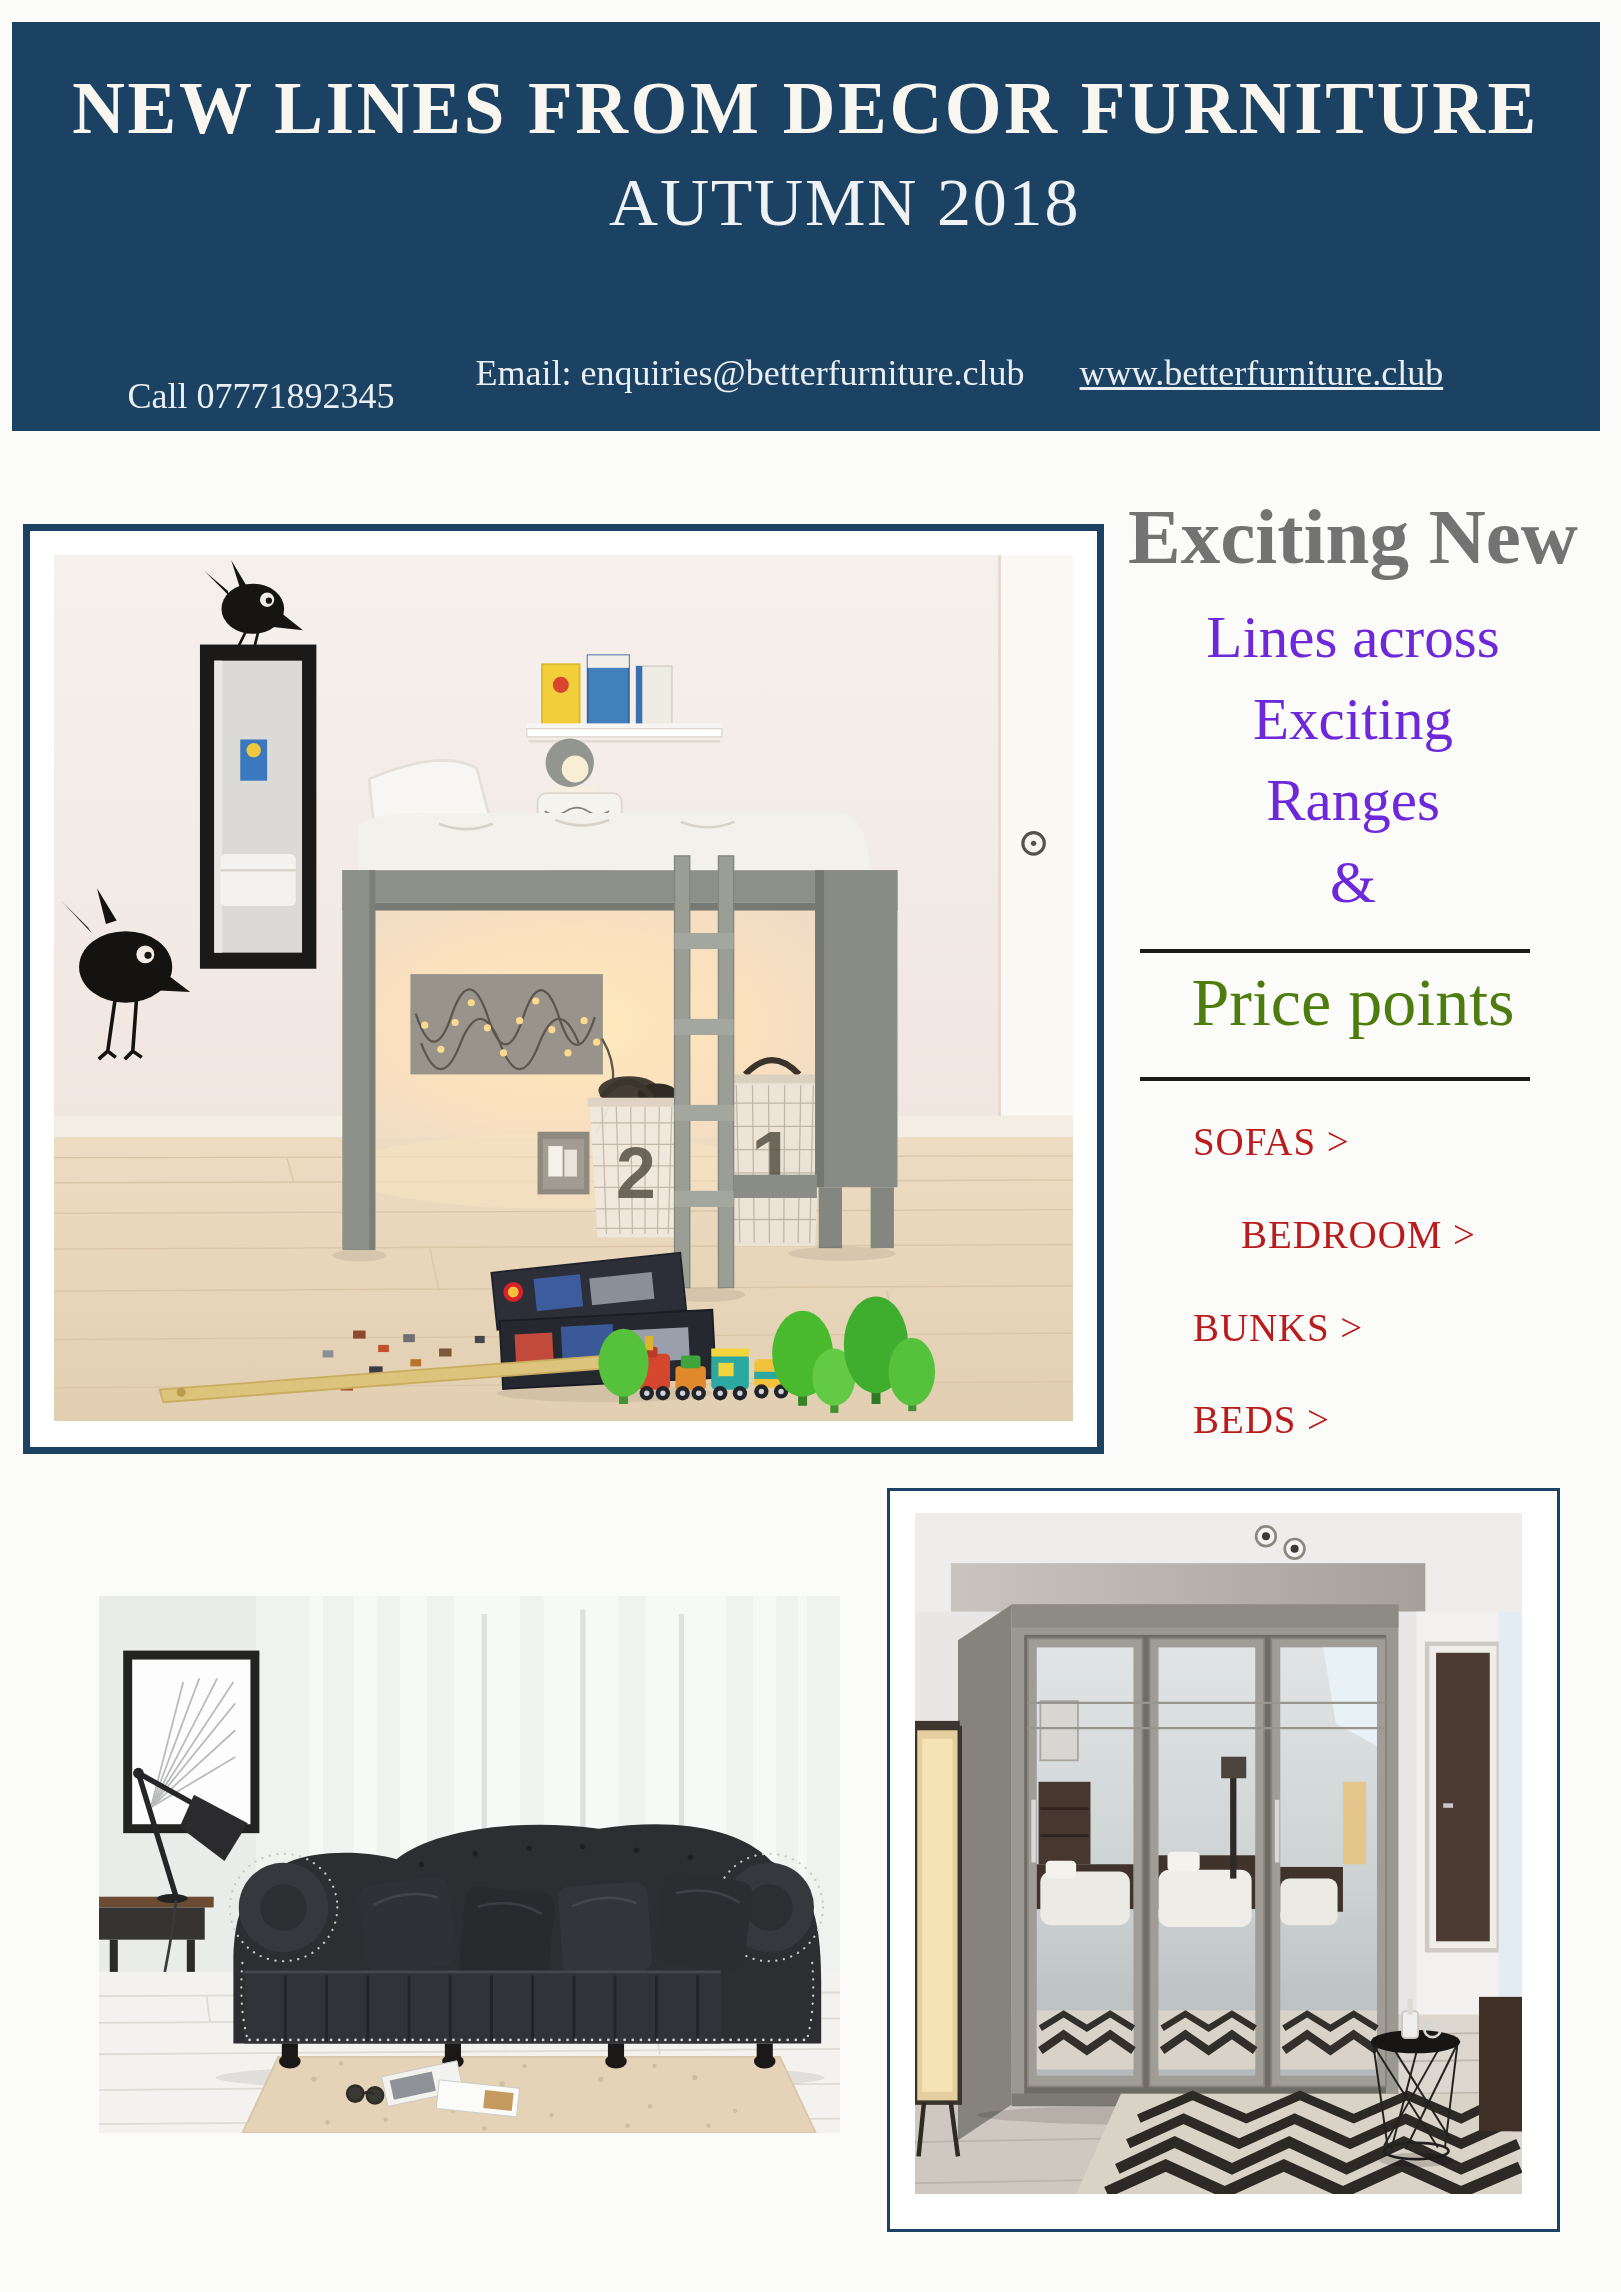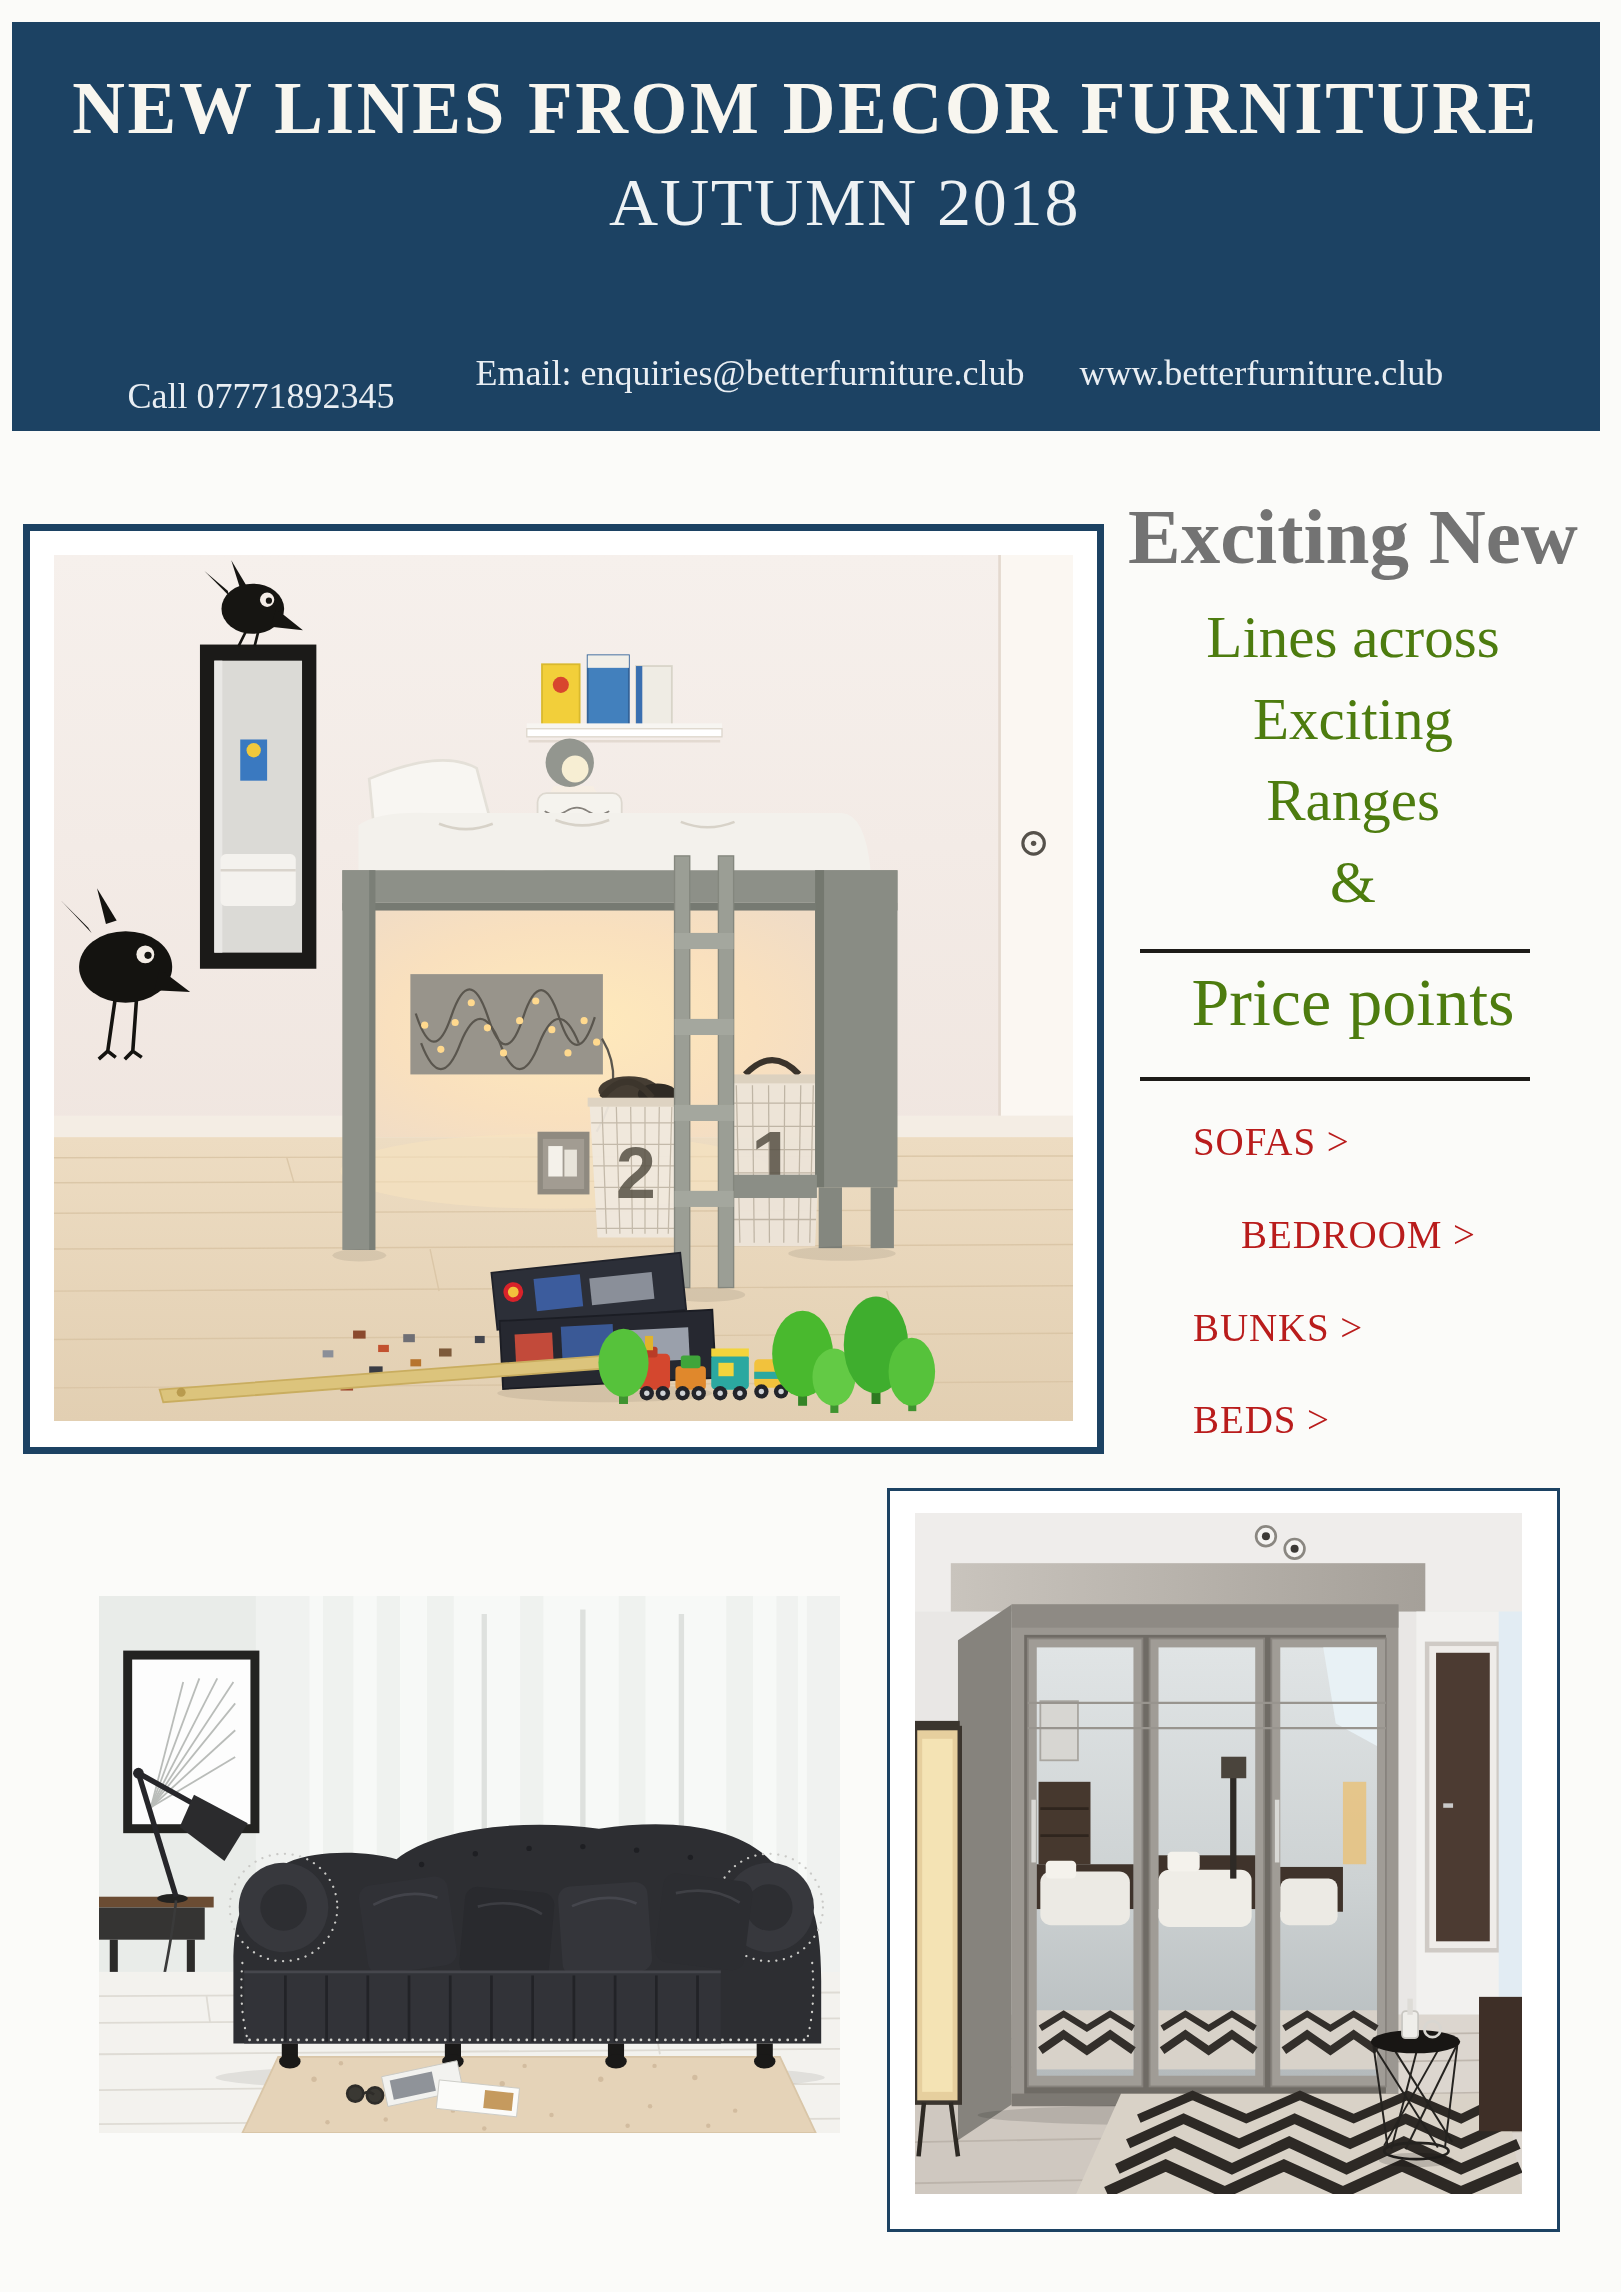--- a/index.html
+++ b/index.html
@@ -22,40 +22,40 @@
     letter-spacing:2.7px;color:#f8f6ef;white-space:nowrap;
   }
   .banner-subtitle{
     left:0;top:143px;width:100%;text-align:center;
     font-weight:normal;font-size:68px;line-height:1.1;
     letter-spacing:1.8px;color:#eef2f4;white-space:nowrap;padding-left:39px;
   }
   .contact{top:330px;font-size:36px;color:#e9eef3;white-space:nowrap;}
   .contact.phone{left:116px;margin-top:23px;}
   .contact.email{left:464px;}
-  .contact.web{left:1068px;}
+  .contact.web{left:1068px;text-decoration:underline;}
 
   
   .frame{background:#ffffff;box-sizing:border-box;}
   .frame1{left:23px;top:524px;width:1081px;height:930px;border:7.2px solid #1c4263;}
   .frame1 svg{position:absolute;left:24px;top:24px;width:1019px;height:866px;}
   .frame2{left:887px;top:1488px;width:673px;height:744px;border:3.6px solid #1c4263;}
   .frame2 svg{position:absolute;left:25px;top:21.5px;width:607px;height:681px;}
   .sofa-photo{left:99px;top:1596px;width:741px;height:537px;}
   .sofa-photo svg{position:absolute;left:0;top:0;width:741px;height:537px;}
 
   
   .promo{left:1111px;top:497px;width:484px;height:1003px;}
   .promo-headline{
     position:absolute;left:0;top:0;width:100%;text-align:center;
     font-weight:bold;font-size:79px;line-height:1;color:#737373;white-space:nowrap;
   }
   .promo-line{
     position:absolute;left:0;width:100%;text-align:center;
-    font-size:59px;line-height:1;color:#4d7c0f;white-space:nowrap;
+    font-size:59px;line-height:1;color:#6d28d9;white-space:nowrap;
   }
   .pl0{top:111px;} .pl1{top:193px;} .pl2{top:274px;} .pl3{top:356px;}
   .rule{position:absolute;left:29px;width:390px;height:3.6px;background:#1d1b19;}
   .rule1{top:452px;} .rule2{top:580px;}
   .promo-sub{
     position:absolute;left:0;top:471px;width:100%;text-align:center;
     font-size:68px;line-height:1;color:#4d7c0f;white-space:nowrap;
   }
   .cat-link{
     position:absolute;left:82px;display:block;

